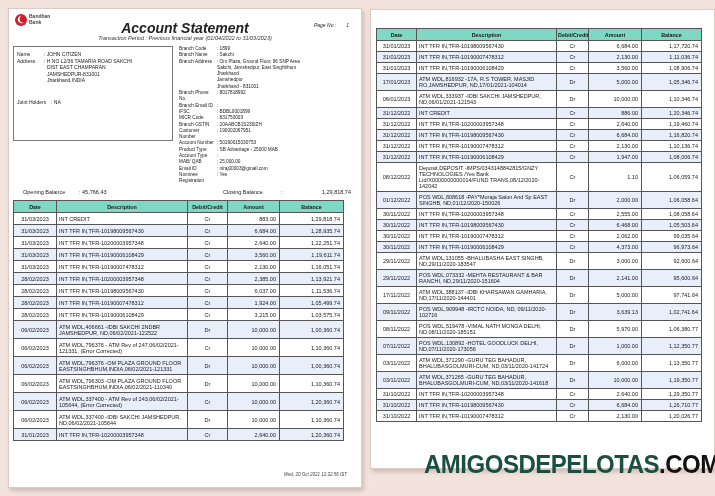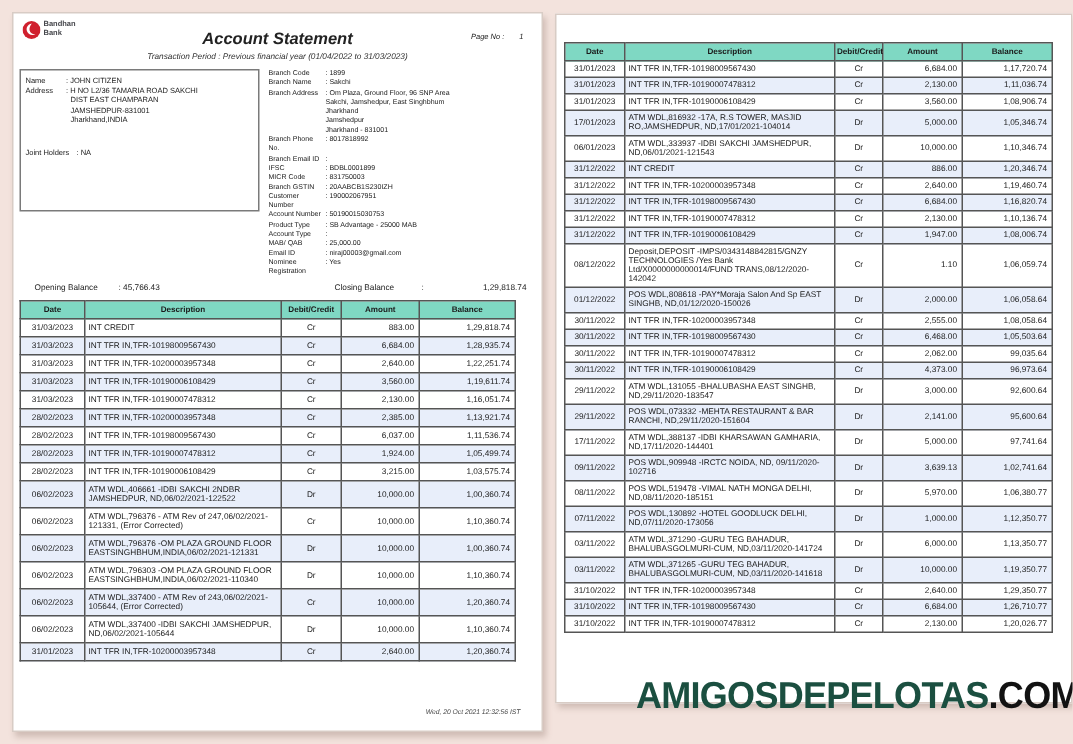--- a/index.html
+++ b/index.html
@@ -10,21 +10,21 @@
     color:#1a1a1a;
     -webkit-font-smoothing:antialiased;
   }
   .page{position:absolute;background:#fff;border:1px solid #d8ccc5;box-shadow:2px 3px 4px rgba(120,90,80,.28);}
   .page1{left:8px;top:8px;width:352px;height:478px;}
   .page2{left:370px;top:9px;width:343px;height:458px;}
 
   
   .logo{position:absolute;left:6px;top:5px;display:flex;align-items:center;gap:2px;}
   .logo-text{font-size:5px;font-weight:bold;color:#45464b;line-height:1.15;}
-  .title{position:absolute;top:11px;left:0;right:0;text-align:center;font-size:11px;font-weight:bold;font-style:italic;color:#222;}
+  .title{position:absolute;top:11px;left:0;right:0;text-align:center;font-size:14px;font-weight:bold;font-style:italic;color:#222;}
   .pageno{position:absolute;top:13px;right:12px;font-size:5px;font-style:italic;}
   .pageno .num{margin-left:10px;}
   .period{position:absolute;top:26px;left:0;right:0;text-align:center;font-size:5.5px;font-style:italic;color:#333;}
 
   
   .cust-box{position:absolute;left:4px;top:37px;width:160px;height:95px;border:1px solid #7a7a7a;box-sizing:border-box;padding:4px 3px;font-size:5px;line-height:1.3;}
   .info-row{display:flex;}
   .info-label{width:27px;flex-shrink:0;}
   .addr-cont{margin-left:30px;}
   .joint-row{margin-top:15px;}

